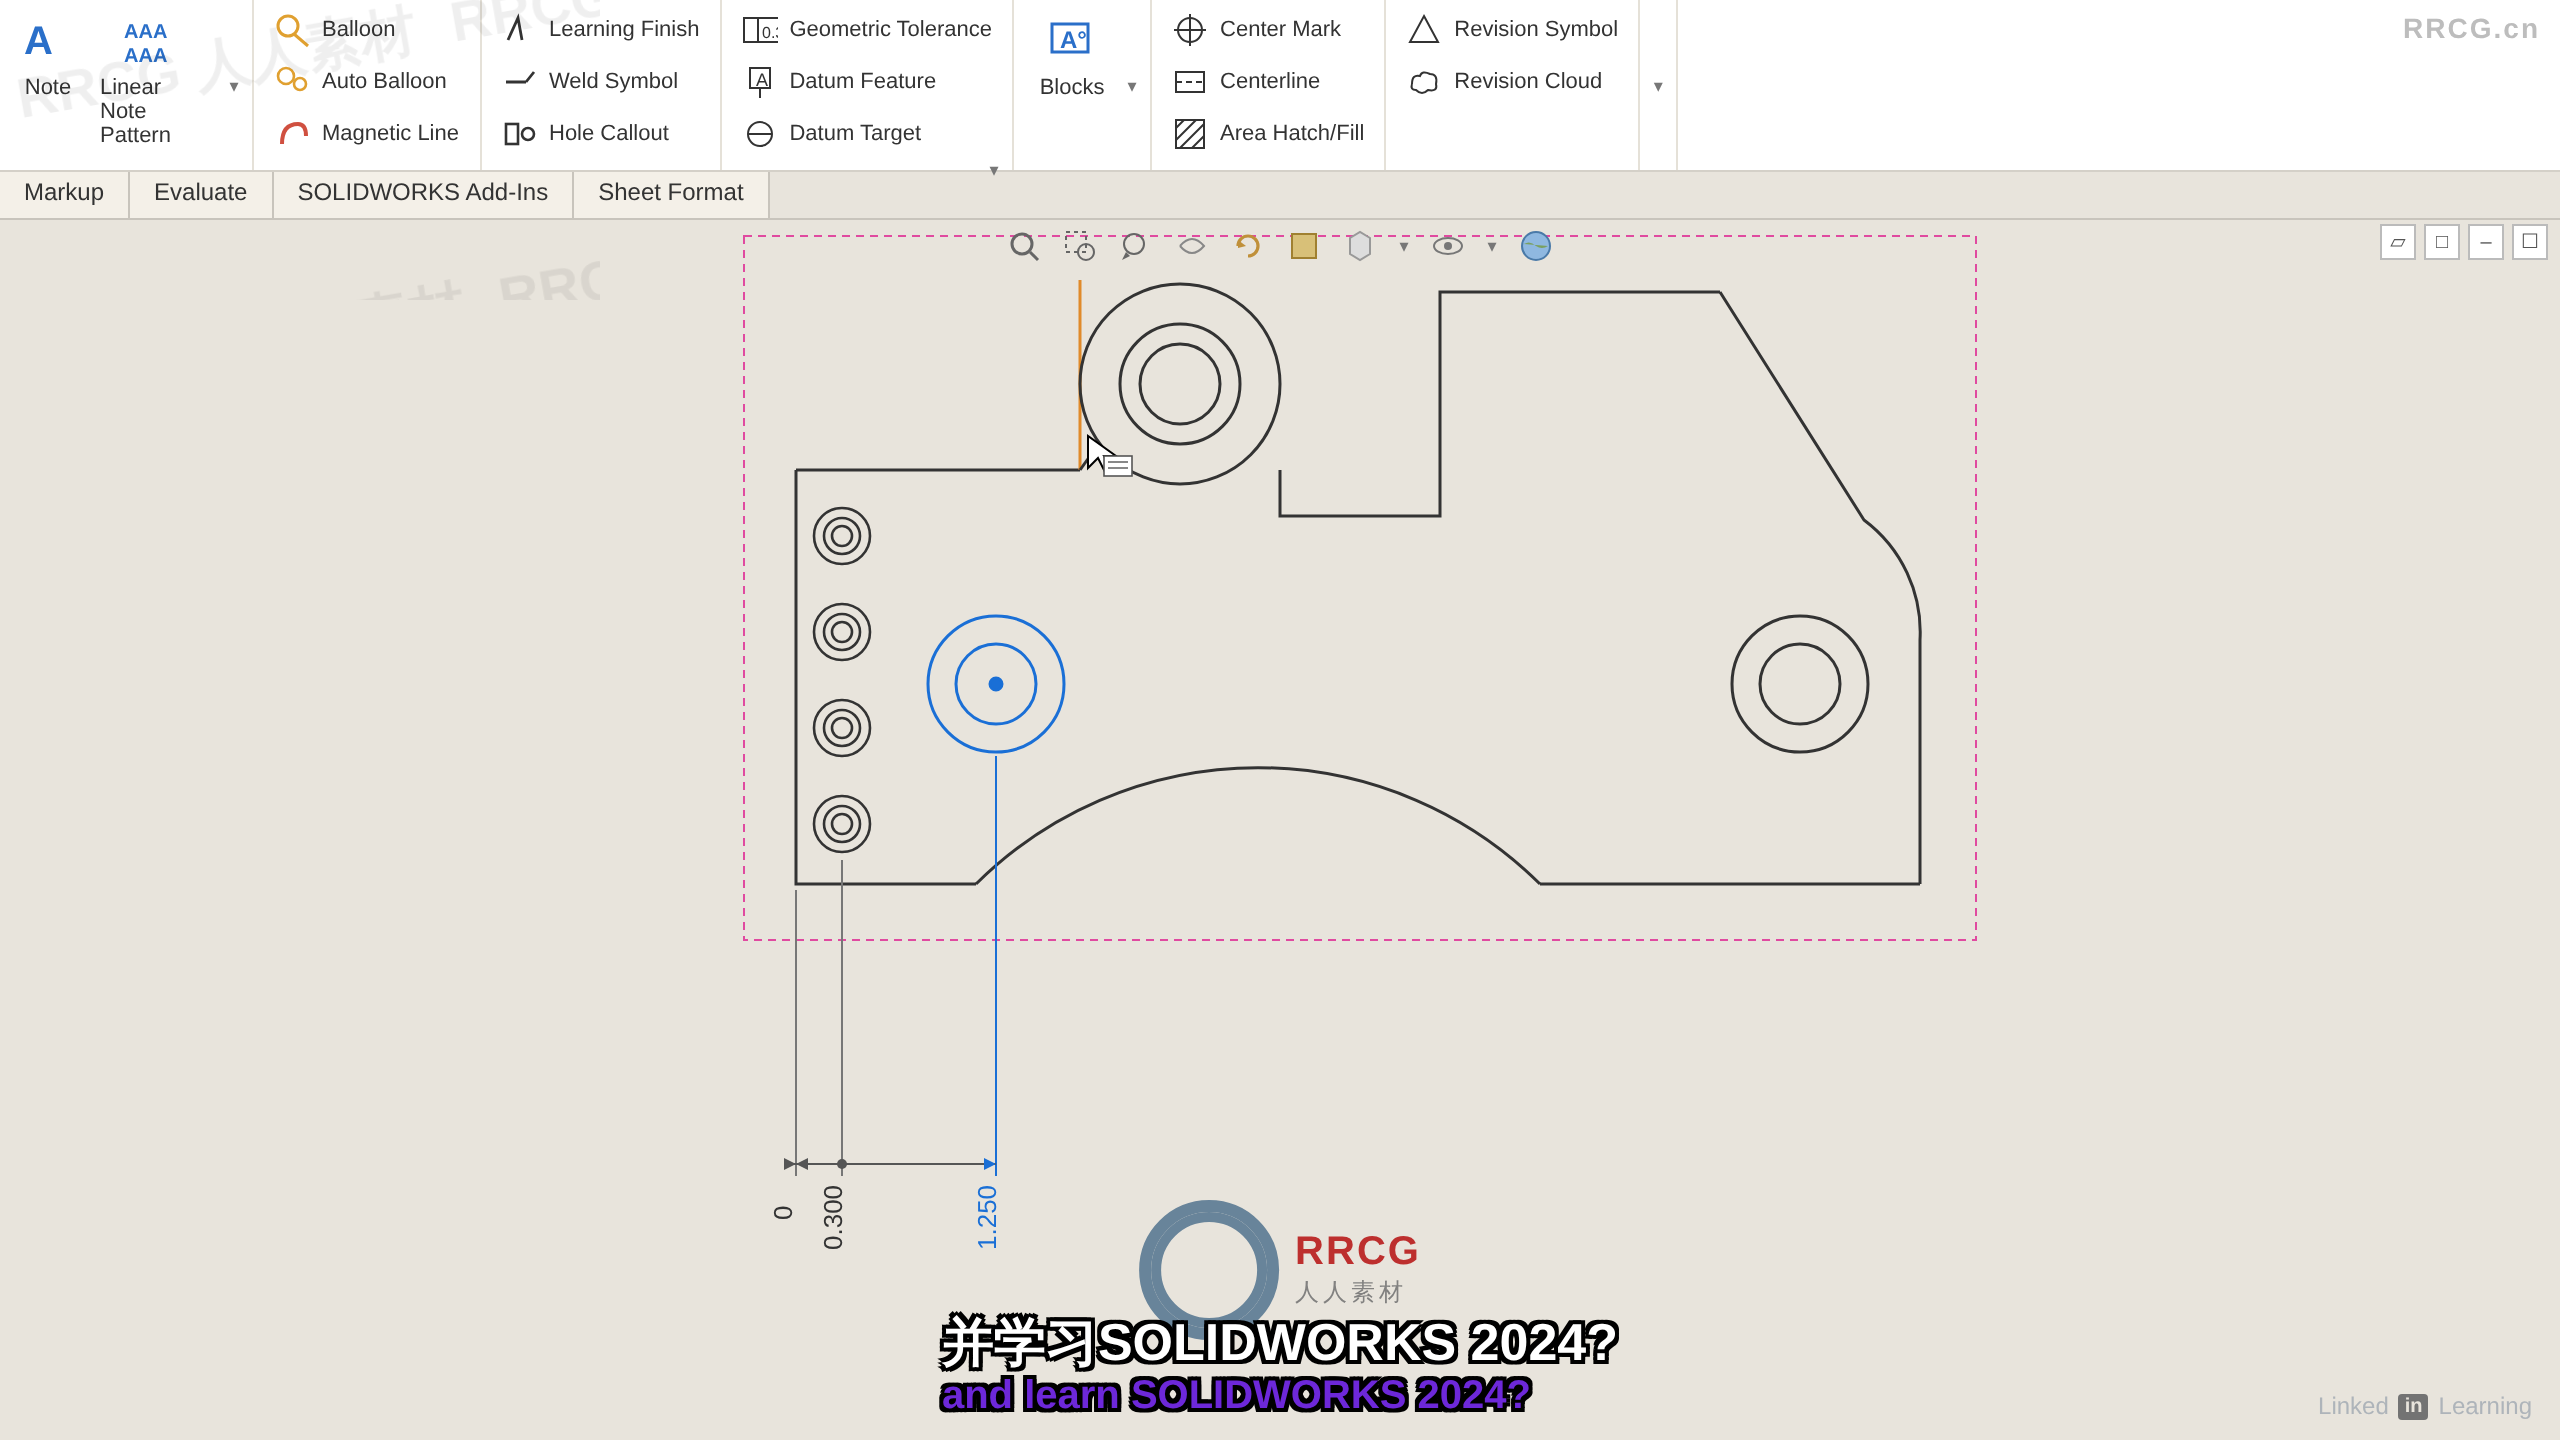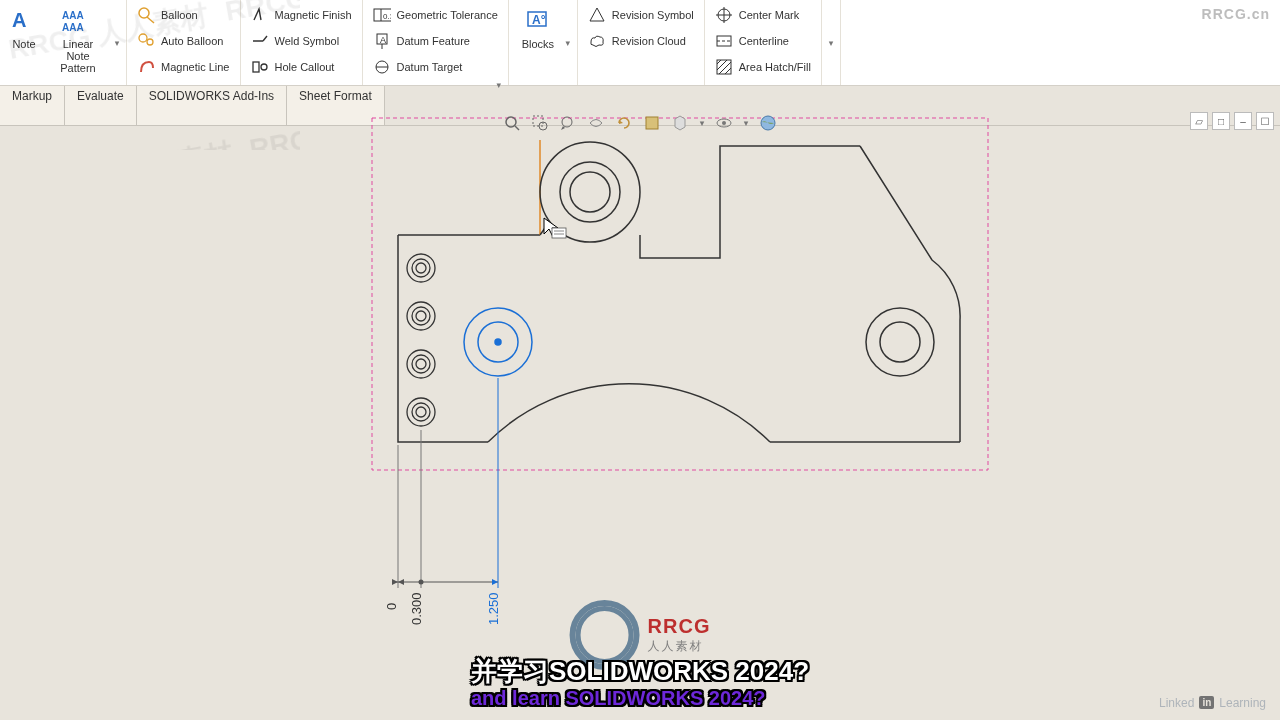--- a/index.html
+++ b/index.html
@@ -2,40 +2,40 @@
 <html><head>
 <meta charset="utf-8">
 <style>
   * { box-sizing: border-box; margin: 0; padding: 0; font-family: "Segoe UI", Arial, sans-serif; }
   body { width: 1280px; height: 720px; background: #e8e4dc; overflow: hidden; position: relative; }
 
   .ribbon { background: #fff; border-bottom: 1px solid #d4d0c8; display: flex; align-items: stretch; height: 86px; }
   .ribbon-group { display: flex; flex-direction: column; padding: 2px 4px; border-right: 1px solid #e5e1d8; }
   .big-btn { display: flex; flex-direction: column; align-items: center; justify-content: flex-start; padding: 2px 6px; width: 60px; cursor: pointer; }
   .big-btn .ic { width: 32px; height: 32px; display:flex; align-items:center; justify-content:center; }
-  .big-btn .lbl { font-size: 11px; text-align: center; color: #333; line-height: 1.1; margin-top: 2px; }
+  .big-btn .lbl { font-size: 11px; color: #333; line-height: 1.1; margin-top: 2px; }
   .small-rows { display: flex; flex-direction: column; justify-content: space-around; }
   .small-btn { display: flex; align-items: center; gap: 6px; padding: 2px 6px; font-size: 11px; color: #333; cursor: pointer; height: 26px; white-space: nowrap; }
   .small-btn .ic { width: 18px; height: 18px; display:flex; align-items:center; justify-content:center; flex-shrink:0; }
   .drop-arrow { width: 10px; display:flex; align-items:center; justify-content:center; color:#777; font-size:9px; }
 
-  .tabbar { display: flex; background: #e8e4dc; border-bottom: 1px solid #c8c4bc; height: 40px; }
+  .tabbar { display: flex; background: #e8e4dc; border-bottom: 1px solid #c8c4bc; height: 24px; }
   .tab { padding: 3px 12px; font-size: 12px; color: #333; border-right: 1px solid #c8c4bc; cursor: pointer; background:#f4f0e8; }
 
   .viewtools { position: absolute; top: 112px; left: 50%; transform: translateX(-50%); display: flex; gap: 6px; background: transparent; z-index: 5; }
   .vt-btn { width: 22px; height: 22px; display:flex; align-items:center; justify-content:center; cursor:pointer; color:#666; }
 
   .corner-ctl { position:absolute; top:112px; right:6px; display:flex; gap:4px; }
   .corner-btn { width:18px; height:18px; border:1px solid #bbb; background:#fff; cursor:pointer; display:flex; align-items:center; justify-content:center; font-size:10px; color:#555; }
 
   .canvas { position: absolute; top: 110px; left: 0; right: 0; bottom: 0; }
   svg.drawing { position:absolute; left:0; top:0; }
 
   .watermark-url { position:absolute; top:6px; right:10px; font-size:14px; font-weight:600; color:#bdbdbd; letter-spacing:1px; z-index:10; }
-  .linkedin { position:absolute; bottom:10px; right:14px; color:#aeb4ba; font-size:12px; display:flex; align-items:flex-start; gap:5px; z-index:20;margin-left:16px; }
+  .linkedin { position:absolute; bottom:10px; right:14px; color:#aeb4ba; font-size:12px; display:flex; align-items:flex-end; gap:5px; z-index:20;margin-left:16px; }
   .linkedin .sq { background:#737373; color:#e8e4dc; font-weight:700; font-size:10px; padding:1px 3px; border-radius:2px; }
 
   .subtitle { position:absolute; bottom:10px; left:50%; transform:translateX(-50%); text-align:left; z-index:20; }
   .subtitle .l1 { font-size:26px; font-weight:700; color:#fff; text-shadow: -2px 0 #000, 2px 0 #000, 0 -2px #000, 0 2px #000, -2px -2px #000, 2px 2px #000, -2px 2px #000, 2px -2px #000; }
   .subtitle .l2 { font-size:20px; font-weight:700; color:#6d28d9; text-shadow: -2px 0 #000, 2px 0 #000, 0 -2px #000, 0 2px #000, -2px -2px #000, 2px 2px #000, -2px 2px #000, 2px -2px #000; margin-top:-2px; }
 
   .center-logo { position:absolute; left:50%; bottom:50px; transform:translateX(-50%); z-index:15; opacity:0.9; display:flex; align-items:center; gap:8px; }
   .center-logo .disc { width:70px; height:70px; border:6px solid #5b7a93; border-radius:50%; position:relative; display:flex; align-items:center; justify-content:center; }
   .center-logo .disc:before { content:""; position:absolute; width:48px; height:48px; border:5px solid #5b7a93; border-radius:50%; }
   .center-logo .txt { color:#b91c1c; font-size:20px; font-weight:700; letter-spacing:1px; }
@@ -115,21 +115,21 @@
   </div>
 
   <div class="ribbon-group">
     <div class="small-rows">
       <div class="small-btn">
         <span class="ic">
             <svg width="18" height="18">
               <path d="M3 14 L8 3 L10 14" fill="none" stroke="#333" stroke-width="1.4"></path>
             </svg>
           </span>
-        <span>Magnetic Finish</span>
+        <span>Learning Finish</span>
       </div>
       <div class="small-btn">
         <span class="ic">
             <svg width="18" height="18">
               <path d="M2 9 L12 9 M12 9 L16 4" stroke="#333" stroke-width="1.4" fill="none"></path>
             </svg>
           </span>
         <span>Weld Symbol</span>
       </div>
       <div class="small-btn">
@@ -190,42 +190,20 @@
       <span class="lbl">Blocks</span>
     </div>
     <span class="drop-arrow">▾</span>
   </div>
 
   <div class="ribbon-group">
     <div class="small-rows">
       <div class="small-btn">
         <span class="ic">
             <svg width="18" height="18">
-              <path d="M9 2 L16 15 L2 15 Z" fill="none" stroke="#333"></path>
-            </svg>
-          </span>
-        <span>Revision Symbol</span>
-      </div>
-      <div class="small-btn">
-        <span class="ic">
-            <svg width="18" height="18">
-              <path d="M3 10 Q3 5 7 6 Q8 3 12 5 Q16 5 15 10 Q16 14 11 13 Q8 16 5 13 Q2 13 3 10" fill="none" stroke="#333"></path>
-            </svg>
-          </span>
-        <span>Revision Cloud</span>
-      </div>
-      <div style="height:26px;"></div>
-    </div>
-  </div>
-
-  <div class="ribbon-group">
-    <div class="small-rows">
-      <div class="small-btn">
-        <span class="ic">
-            <svg width="18" height="18">
               <circle cx="9" cy="9" r="6" fill="none" stroke="#333"></circle>
               <line x1="9" y1="1" x2="9" y2="17" stroke="#333"></line>
               <line x1="1" y1="9" x2="17" y2="9" stroke="#333"></line>
             </svg>
           </span>
         <span>Center Mark</span>
       </div>
       <div class="small-btn">
         <span class="ic">
             <svg width="18" height="18">
@@ -237,20 +215,42 @@
       </div>
       <div class="small-btn">
         <span class="ic">
             <svg width="18" height="18">
               <rect x="2" y="2" width="14" height="14" fill="none" stroke="#333"></rect>
               <path d="M2 6 L6 2 M2 12 L12 2 M4 16 L16 4 M10 16 L16 10" stroke="#333"></path>
             </svg>
           </span>
         <span>Area Hatch/Fill</span>
       </div>
+    </div>
+  </div>
+
+  <div class="ribbon-group">
+    <div class="small-rows">
+      <div class="small-btn">
+        <span class="ic">
+            <svg width="18" height="18">
+              <path d="M9 2 L16 15 L2 15 Z" fill="none" stroke="#333"></path>
+            </svg>
+          </span>
+        <span>Revision Symbol</span>
+      </div>
+      <div class="small-btn">
+        <span class="ic">
+            <svg width="18" height="18">
+              <path d="M3 10 Q3 5 7 6 Q8 3 12 5 Q16 5 15 10 Q16 14 11 13 Q8 16 5 13 Q2 13 3 10" fill="none" stroke="#333"></path>
+            </svg>
+          </span>
+        <span>Revision Cloud</span>
+      </div>
+      <div style="height:26px;"></div>
     </div>
   </div>
 
   <div class="ribbon-group" style="flex-direction:row;">
     <span class="drop-arrow">▾</span>
   </div>
 
 </div>
 
 <div class="tabbar">

